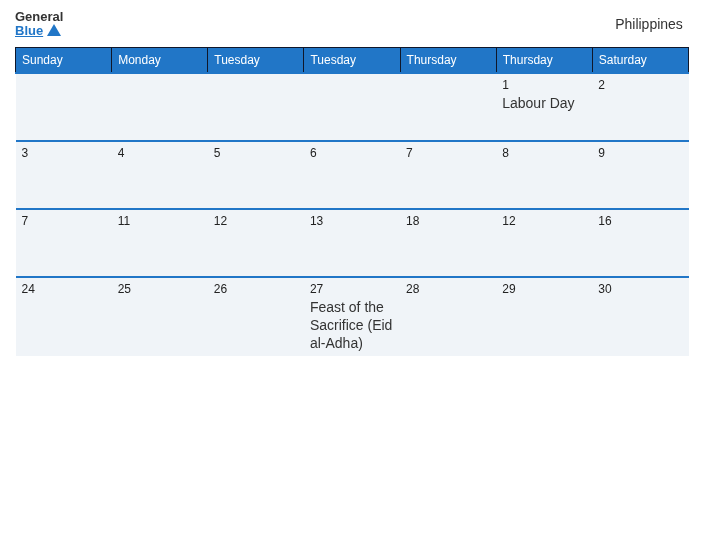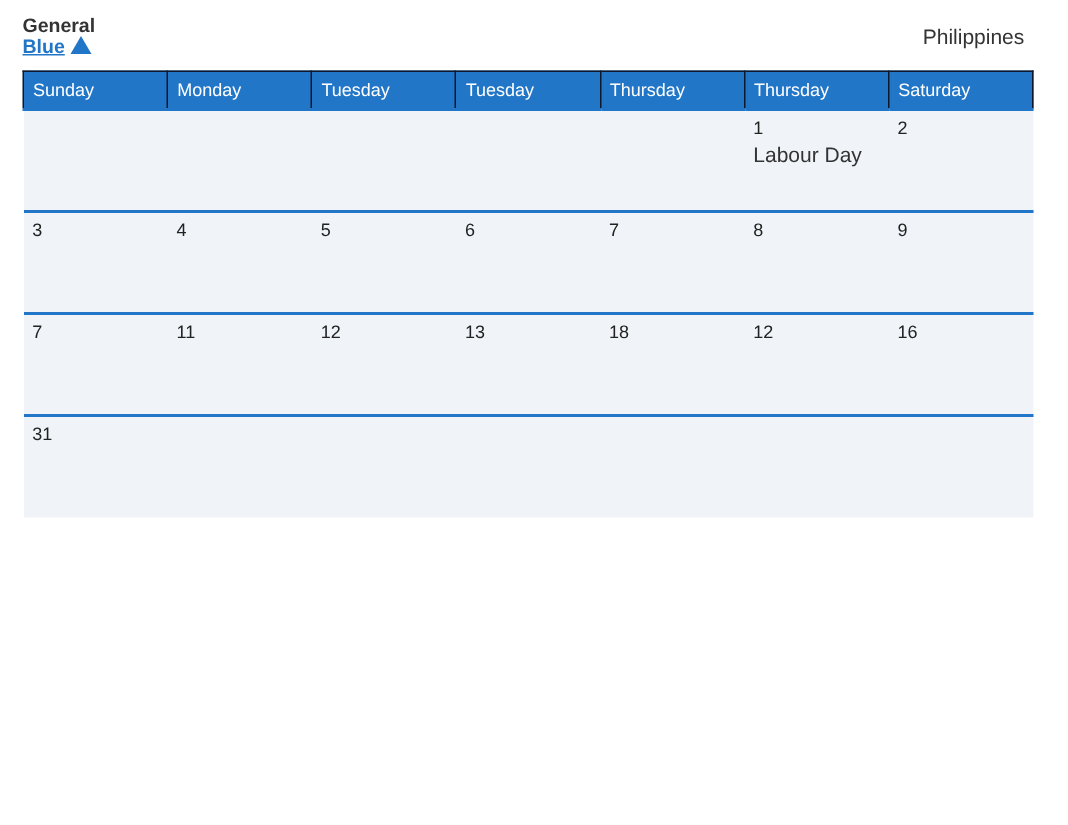--- a/index.html
+++ b/index.html
@@ -190,26 +190,39 @@
           <td>
             <span class="day-num">18</span>
           </td>
           <td>
             <span class="day-num">12</span>
           </td>
           <td>
             <span class="day-num">16</span>
           </td>
         </tr>
-        <tr class="last-row">
-          <td>
-            <span class="day-num">31</span>
-          </td>
-          <td class="empty"></td>
-          <td class="empty"></td>
-          <td class="empty"></td>
-          <td class="empty"></td>
-          <td class="empty"></td>
-          <td class="empty"></td>
+        <tr>
+          <td>
+            <span class="day-num">24</span>
+          </td>
+          <td>
+            <span class="day-num">25</span>
+          </td>
+          <td>
+            <span class="day-num">26</span>
+          </td>
+          <td>
+            <span class="day-num">27</span>
+            <span class="day-event">Feast of the Sacrifice (Eid al-Adha)</span>
+          </td>
+          <td>
+            <span class="day-num">28</span>
+          </td>
+          <td>
+            <span class="day-num">29</span>
+          </td>
+          <td>
+            <span class="day-num">30</span>
+          </td>
         </tr>
       </tbody>
   </table>
 </div>
 
 </body></html>

